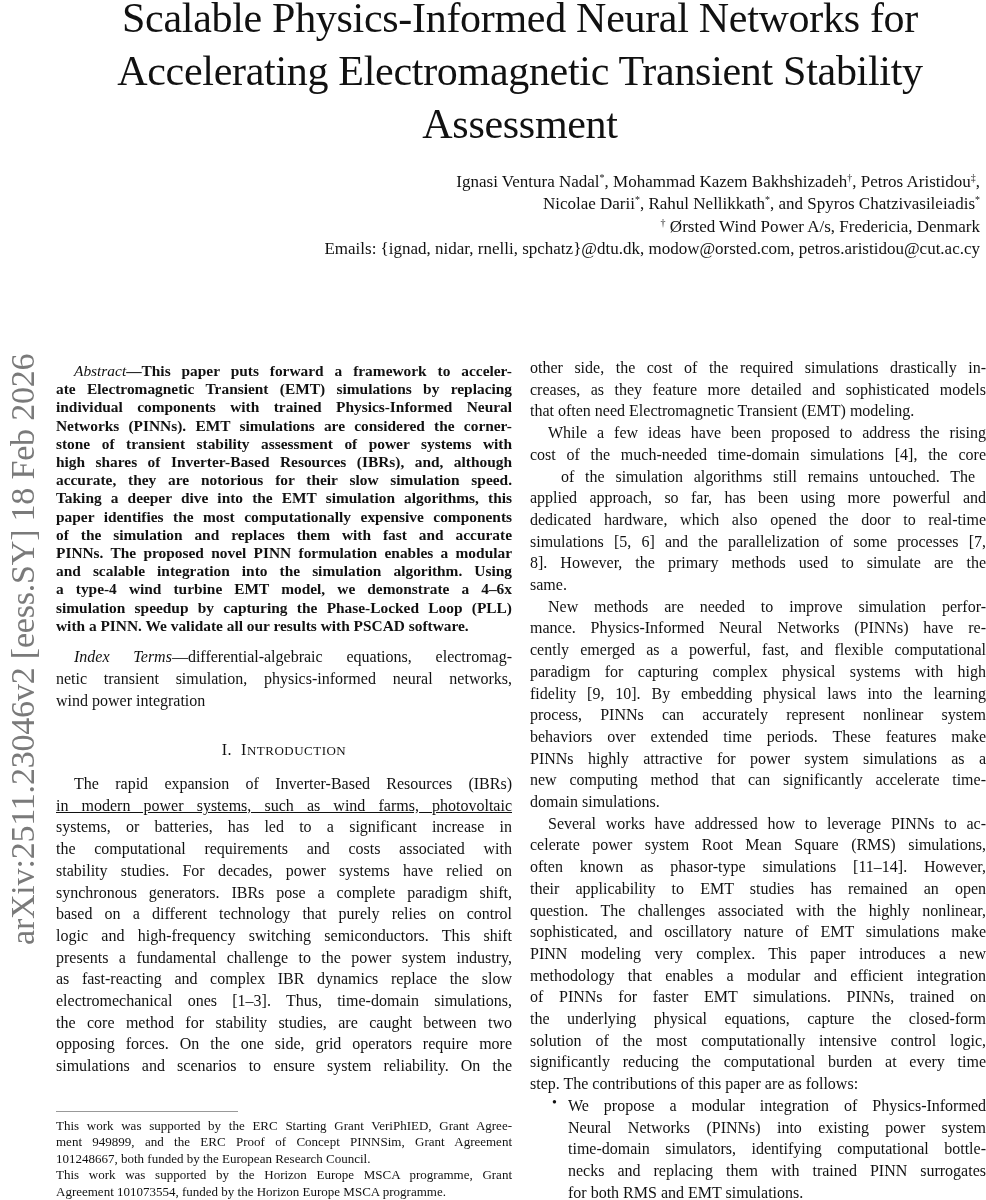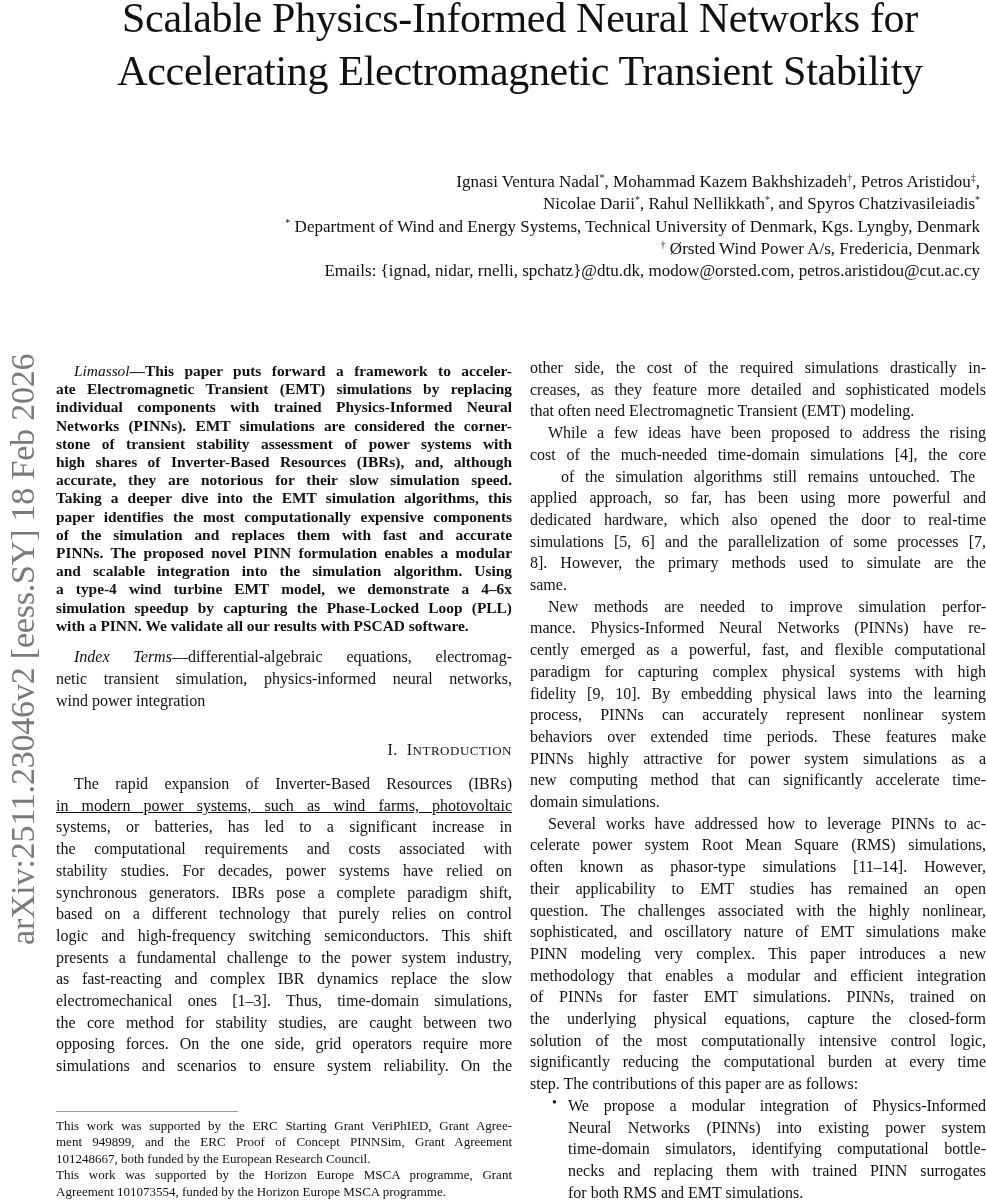--- a/index.html
+++ b/index.html
@@ -32,53 +32,53 @@
     position: absolute; left: 0; width: 100%; height: 22px;
     font-size: 16px; line-height: 22px; white-space: nowrap;
     text-align: justify; text-align-last: justify;
   }
   .line.last { text-align-last: left; }
   .line.indent { padding-left: 18px; box-sizing: border-box; }
   .abs .line { font-weight: bold; font-size: 15.4px; line-height: 18.2px; height: 18.2px; }
   .abs .lead { font-style: italic; font-weight: normal; }
   .idx .lead { font-style: italic; }
   .section-head {
-    position: absolute; left: 0; width: 100%; text-align: right;
+    position: absolute; left: 0; width: 100%; text-align: center;
     font-size: 16px; letter-spacing: 0.5px;
   }
   .sc { font-size: 13px; }
   .footrule { position: absolute; left: 56px; top: 1111px; width: 182px; height: 1px; background: #999; }
   .foot .line { font-size: 13px; line-height: 16.4px; height: 16.4px; }
   .bullet-dot { position: absolute; left: 22px; font-size: 14px; }
   .bl { left: 38px !important; width: calc(100% - 38px) !important; }
 </style>
 </head>
 <body>
 
 <div class="title">
   <div>Scalable Physics-Informed Neural Networks for</div>
   <div>Accelerating Electromagnetic Transient Stability</div>
+  <div>Assessment</div>
 </div>
 
 <div class="authors">
   <div>
     <span>Ignasi Ventura Nadal</span><sup>*</sup><span>, Mohammad Kazem Bakhshizadeh</span><sup>†</sup><span>, Petros Aristidou</span><sup>‡</sup><span>,</span>
   </div>
   <div>
     <span>Nicolae Darii</span><sup>*</sup><span>, Rahul Nellikkath</span><sup>*</sup><span>, and Spyros Chatzivasileiadis</span><sup>*</sup>
   </div>
-  <div><sup>*</sup><span> Department of Wind and Energy Systems, Technical University of Denmark, Kgs. Lyngby, Denmark</span></div>
   <div><sup>†</sup><span> Ørsted Wind Power A/s, Fredericia, Denmark</span></div>
   <div>Emails: {ignad, nidar, rnelli, spchatz}@dtu.dk, modow@orsted.com, petros.aristidou@cut.ac.cy</div>
 </div>
 
 <div class="arxiv">arXiv:2511.23046v2  [eess.SY]  18 Feb 2026</div>
 
 <div class="col col-left abs" style="top:362px;">
-  <div class="line indent" style="top:0px;"><span class="lead">Limassol</span><span>—This paper puts forward a framework to acceler-</span></div>
+  <div class="line indent" style="top:0px;"><span class="lead">Abstract</span><span>—This paper puts forward a framework to acceler-</span></div>
   <div class="line" style="top:18.2px;">ate Electromagnetic Transient (EMT) simulations by replacing</div>
   <div class="line" style="top:36.4px;">individual components with trained Physics-Informed Neural</div>
   <div class="line" style="top:54.6px;">Networks (PINNs). EMT simulations are considered the corner-</div>
   <div class="line" style="top:72.8px;">stone of transient stability assessment of power systems with</div>
   <div class="line" style="top:91px;">high shares of Inverter-Based Resources (IBRs), and, although</div>
   <div class="line" style="top:109.2px;">accurate, they are notorious for their slow simulation speed.</div>
   <div class="line" style="top:127.4px;">Taking a deeper dive into the EMT simulation algorithms, this</div>
   <div class="line" style="top:145.6px;">paper identifies the most computationally expensive components</div>
   <div class="line" style="top:163.8px;">of the simulation and replaces them with fast and accurate</div>
   <div class="line" style="top:182px;">PINNs. The proposed novel PINN formulation enables a modular</div>

